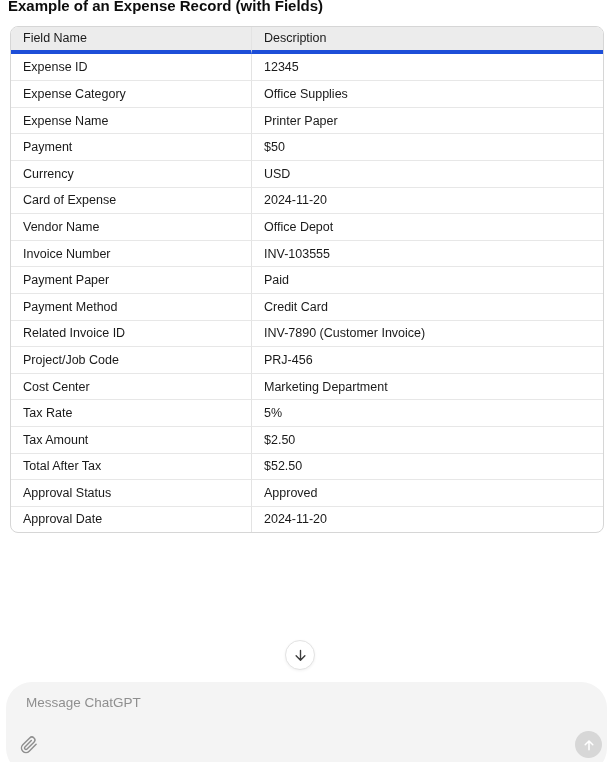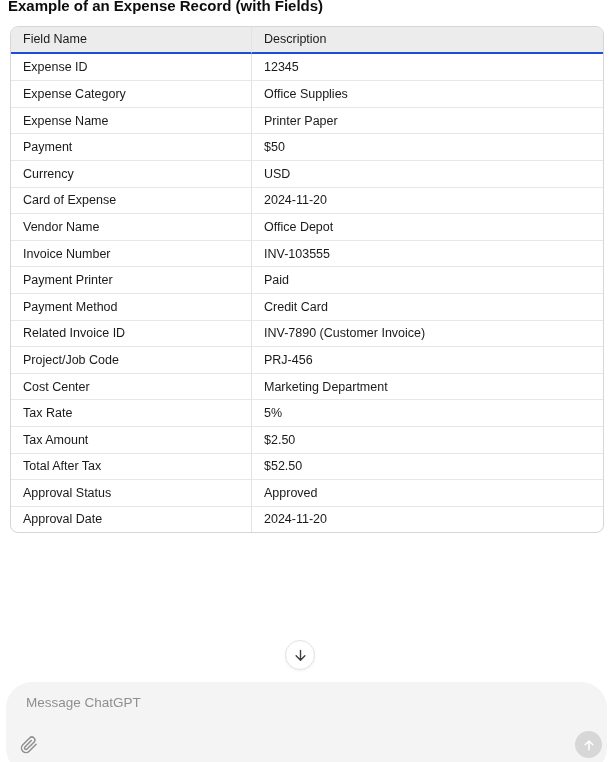--- a/index.html
+++ b/index.html
@@ -48,21 +48,21 @@
   }
   table.expense-table th:first-child { border-top-left-radius: 7px; }
   table.expense-table th:last-child  { border-top-right-radius: 7px; }
   table.expense-table tbody tr:last-child td:first-child { border-bottom-left-radius: 7px; }
   table.expense-table tbody tr:last-child td:last-child  { border-bottom-right-radius: 7px; }
   table.expense-table th:first-child,
   table.expense-table td:first-child {
     width: 241px;
     border-right: 1px solid #e3e3e3;
   }
-  table.expense-table th { border-bottom: 2px solid #1d4ed8; }
+  table.expense-table th { border-bottom: 4px solid #1d4ed8; }
   table.expense-table tbody tr + tr td { border-top: 1px solid #e7e7e7; }
 
   .scroll-btn {
     position: absolute;
     left: 285px;
     top: 640px;
     width: 30px;
     height: 30px;
     border-radius: 50%;
     background: #ffffff;
@@ -167,21 +167,21 @@
         </tr>
         <tr>
           <td>Vendor Name</td>
           <td>Office Depot</td>
         </tr>
         <tr>
           <td>Invoice Number</td>
           <td>INV-103555</td>
         </tr>
         <tr>
-          <td>Payment Printer</td>
+          <td>Payment Paper</td>
           <td>Paid</td>
         </tr>
         <tr>
           <td>Payment Method</td>
           <td>Credit Card</td>
         </tr>
         <tr>
           <td>Related Invoice ID</td>
           <td>INV-7890 (Customer Invoice)</td>
         </tr>

